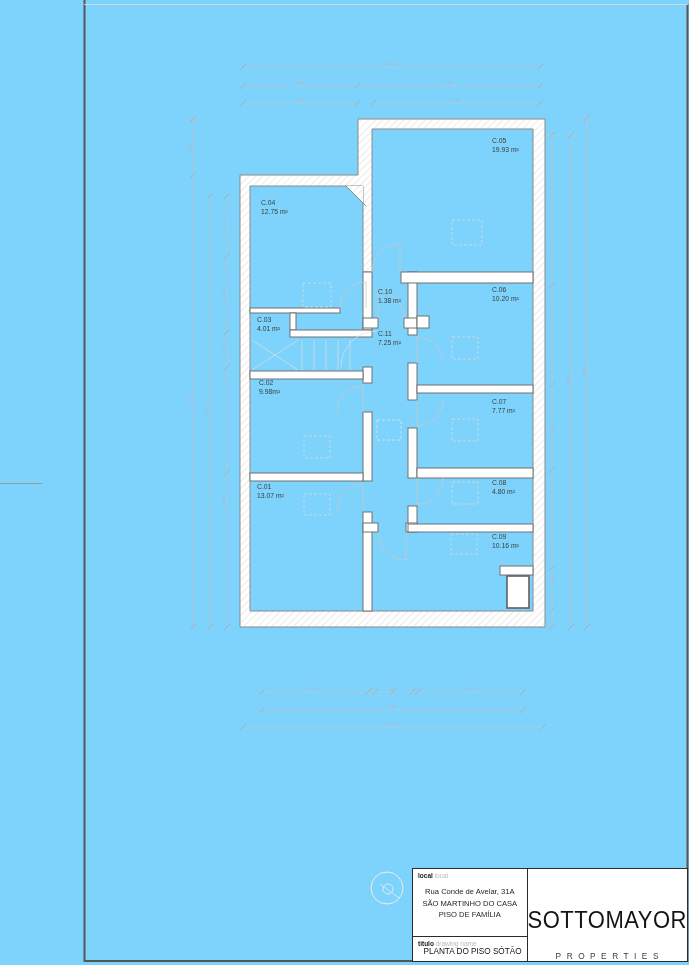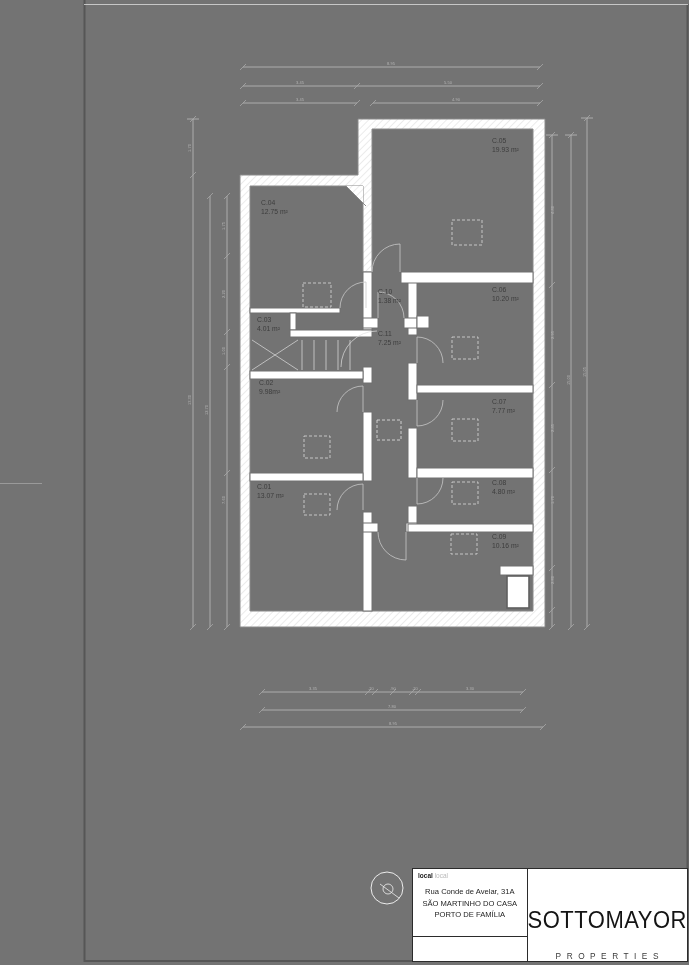--- a/index.html
+++ b/index.html
@@ -1,16 +1,16 @@
 <!DOCTYPE html>
 <html><head>
 <meta charset="utf-8">
 <style>
   html,body{margin:0;padding:0;background:#fff;}
-  .page{position:relative;width:689px;height:965px;background:#737373;overflow:hidden;
+  .page{position:relative;width:689px;height:965px;background:#7dd3fc;overflow:hidden;
         font-family:"Liberation Sans",sans-serif;}
   .page svg{position:absolute;left:0;top:0;}
   svg text{font-family:"Liberation Sans",sans-serif;}
   .room-id,.room-area{font-size:6.8px;fill:#3d3d3d;}
   .dim-label{font-size:4px;fill:#b5b5b5;}
   
   .tb{position:absolute;left:412px;top:868px;width:276px;height:94px;background:#fff;
       border:1.5px solid #2b2b2b;box-sizing:border-box;display:flex;}
   .tb-left{width:138px;border-right:1.3px solid #2b2b2b;box-sizing:border-box;
            display:flex;flex-direction:column;}
@@ -198,22 +198,29 @@
 <div class="tb">
   <div class="tb-left">
     <div class="tb-local">
       <div class="cell-label">
         <span class="lbl-pt">local</span>
         <span class="lbl-en">local</span>
       </div>
       <div class="address">
         <div>Rua Conde de Avelar, 31A</div>
         <div>SÃO MARTINHO DO CASA</div>
-        <div>PORTO DE FAMÍLIA</div>
+        <div>PISO DE FAMÍLIA</div>
       </div>
+    </div>
+    <div class="tb-titulo">
+      <div class="cell-label">
+        <span class="lbl-pt">título</span>
+        <span class="lbl-en">drawing name</span>
+      </div>
+      <div class="drawing-name">PLANTA DO PISO SÓTÃO</div>
     </div>
   </div>
   <div class="tb-right">
     <div class="brand-name">SOTTOMAYOR</div>
     <div class="brand-sub">PROPERTIES</div>
   </div>
 </div>
 
 </div>
 

